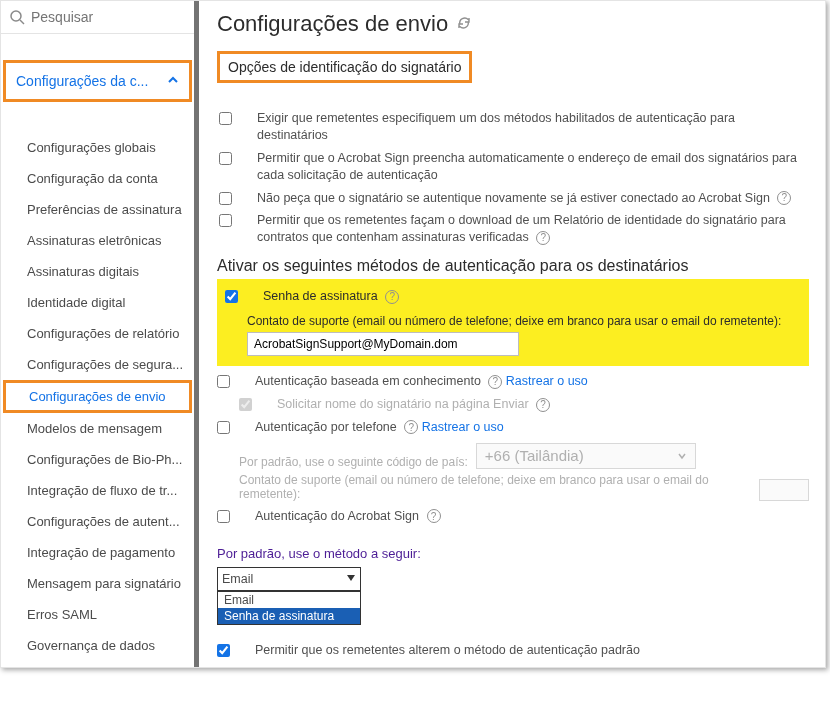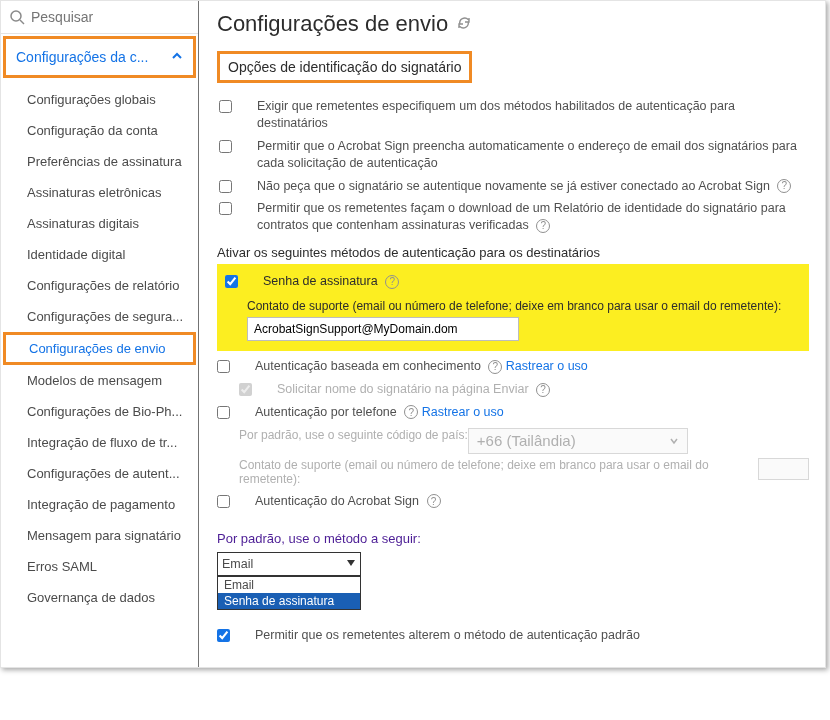--- a/index.html
+++ b/index.html
@@ -21,23 +21,24 @@
     display: flex;
     flex-direction: row;
     overflow: hidden;
     position: relative;
     background: #fff;
   }
   
   .sidebar {
     width: 198px;
     flex: 0 0 198px;
-    border-right: 1px solid #737373;
+    border-right: 5px solid #737373;
     display: flex;
     flex-direction: column;
+    justify-content: space-between;
   }
   .search-row {
     display: flex;
     align-items: center;
     padding: 8px 10px 8px 8px;
     border-bottom: 1px solid #e4e4e4;
     color: #8a8a8a;
   }
   .search-row svg { flex: 0 0 auto; margin-right: 6px; }
   .search-input {
@@ -88,54 +89,54 @@
   .page-title { font-size: 22px; font-weight: 300; color: #2c2c2c; }
   .refresh-icon { color: #909090; }
 
   .section-heading {
     font-size: 14px;
     font-weight: 400;
     color: #2c2c2c;
     padding: 5px 8px;
     border: 3px solid #f08a24;
     display: inline-block;
-    margin-bottom: 12px;
+    margin-bottom: 24px;
   }
 
   .opt-list { margin-left: 2px; }
   .opt { display: flex; align-items: flex-start; gap: 25px; padding: 3px 0; }
   .opt input[type=checkbox] { margin-top: 2px; accent-color: #1473e6; }
   .opt-label { font-size: 12.5px; color: #505050; line-height: 1.35; }
   .help {
     display: inline-flex; align-items: center; justify-content: center;
     width: 14px; height: 14px; border: 1px solid #909090; border-radius: 50%;
     font-size: 10px; color: #909090; margin-left: 4px; vertical-align: middle;
   }
   .link { color: #1473e6; cursor: pointer; }
 
   .sub-heading {
-    font-size: 13px; color: #2c2c2c; margin: 8px 0 4px 0;
+    font-size: 16px; color: #2c2c2c; margin: 8px 0 4px 0;
   }
 
   .hl-block {
     background: #fcee21;
     padding: 6px 8px 10px 8px;
     margin: 2px 0 4px 0;
   }
   .hl-block .opt-label { color: #2c2c2c; font-size: 12.5px; }
   .support-label { font-size: 12px; color: #2c2c2c; margin: 6px 0 4px 22px; }
   .support-input-wrap { margin-left: 22px; }
   .support-input {
     width: 272px; height: 24px; border: 1px solid #bdbdbd; padding: 2px 6px;
     font-size: 12px; background: #fff;
   }
 
   .indent { margin-left: 22px; }
   .ghost-row {
-    display: flex; align-items: flex-start; color: #b0b0b0; font-size: 12px;
+    display: flex; align-items: flex-end; gap: 8px; color: #b0b0b0; font-size: 12px;
     margin: 4px 0 4px 22px;
   }
   .ghost-select {
     min-width: 220px; height: 26px; border: 1px solid #d8d8d8; background: #fafafa;
     display: flex; align-items: center; justify-content: space-between;
     padding: 0 8px; color: #b0b0b0; font-size: 15px;
   }
   .ghost-input {
     width: 52px; height: 22px; border: 1px solid #d8d8d8; background: #fafafa;
     display: inline-block; vertical-align: middle;

